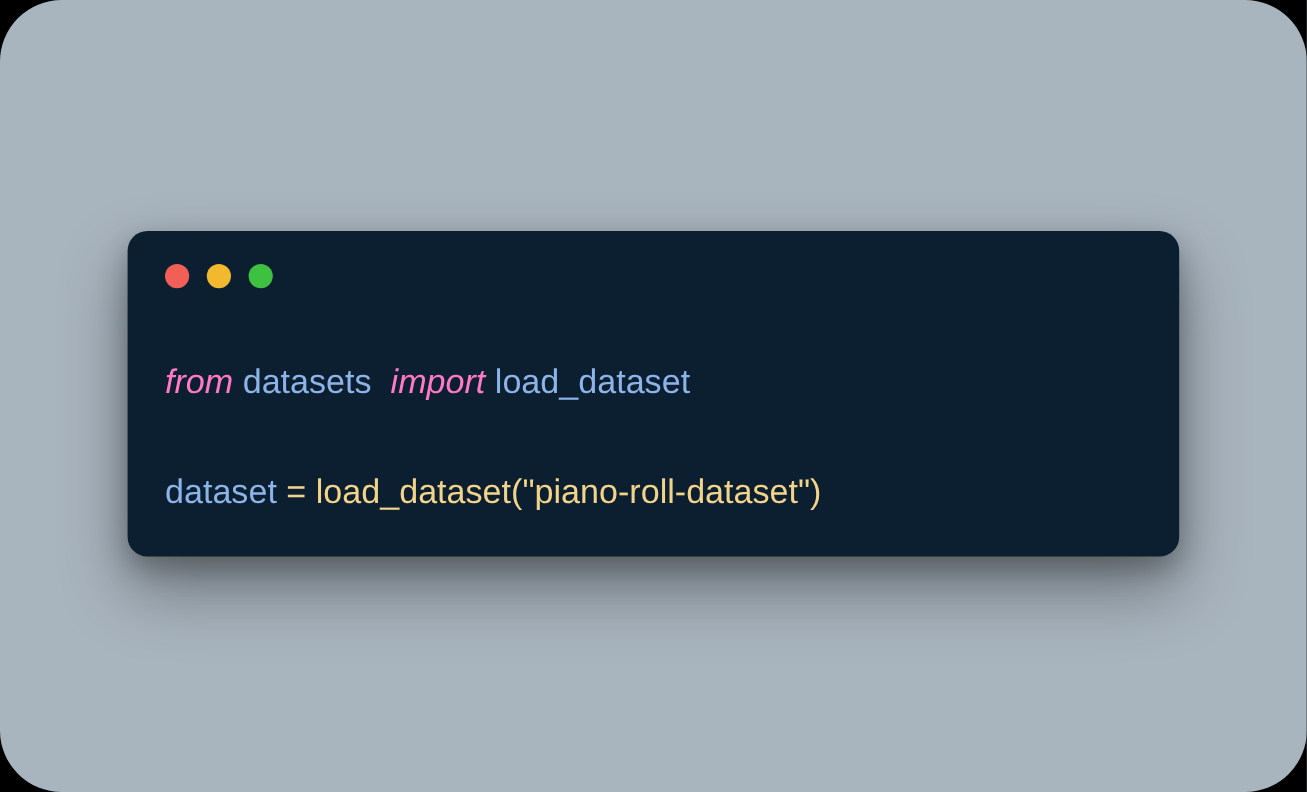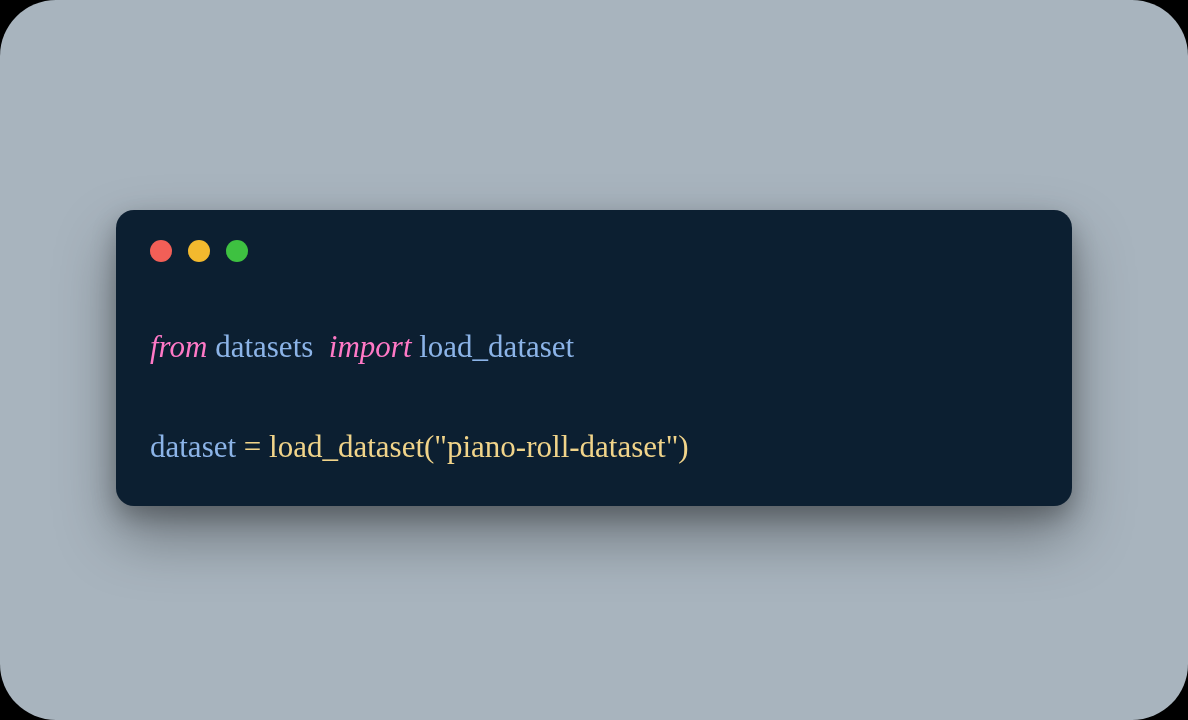--- a/index.html
+++ b/index.html
@@ -48,21 +48,21 @@
       height: 22px;
       border-radius: 50%;
     }
 
     .dot-red { background: #f25f57; }
     .dot-yellow { background: #f3b92e; }
     .dot-green { background: #3ec141; }
 
     .code-block {
       padding: 60px 34px 0 34px;
-      font-family: Liberation Serif, serif;
+      font-family: Liberation Sans, sans-serif;
       font-size: 31px;
       line-height: 1.62;
       color: #e6e1cf;
       white-space: pre-wrap;
       word-wrap: break-word;
     }
 
     .kw-from,
     .kw-import {
       color: #ff79c6;

